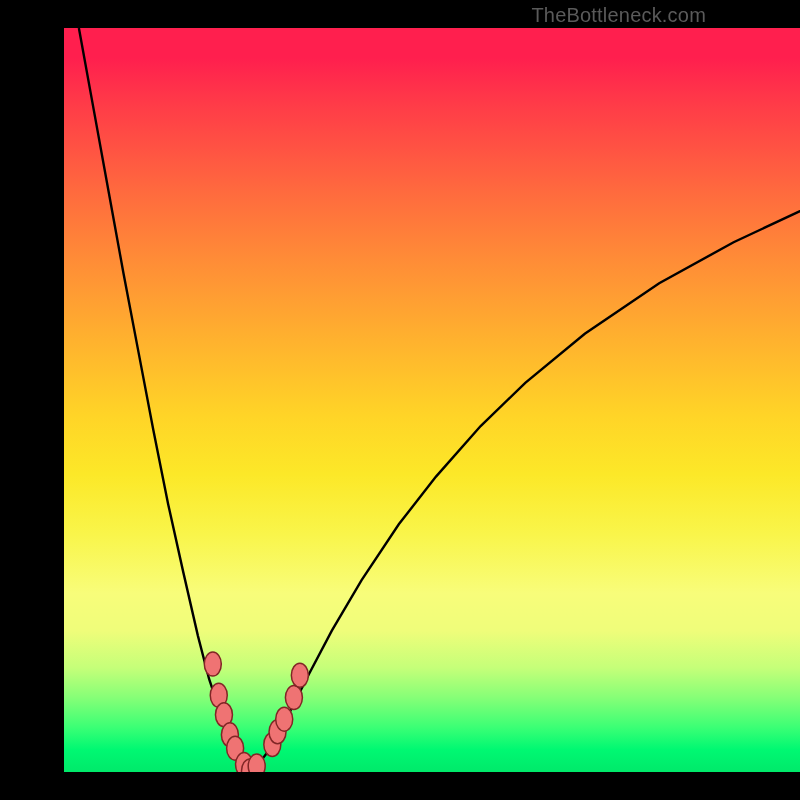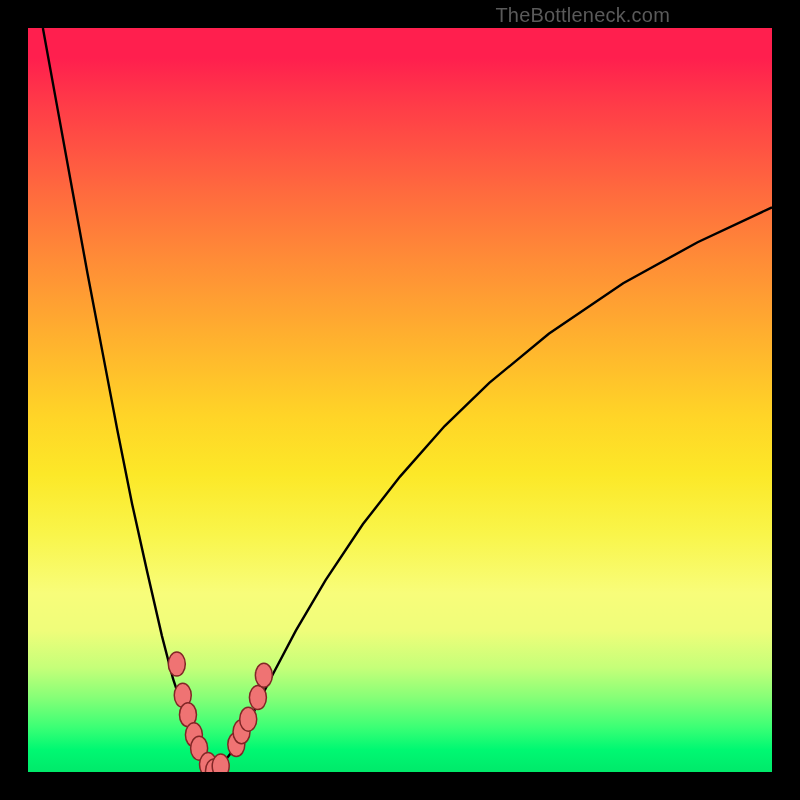--- a/index.html
+++ b/index.html
@@ -9,20 +9,21 @@
     height: 800px;
     overflow: hidden;
     background: #000;
     font-family: Arial, Helvetica, sans-serif;
   }
   .frame {
     position: relative;
     width: 680px;
     height: 800px;
     background: #000;
+    margin-left: 36px;
   }
   .plot-area {
     position: absolute;
     left: 28px;
     top: 28px;
     width: 744px;
     height: 744px;
     background: linear-gradient(
       to bottom,
       #ff1f4e 0%,

